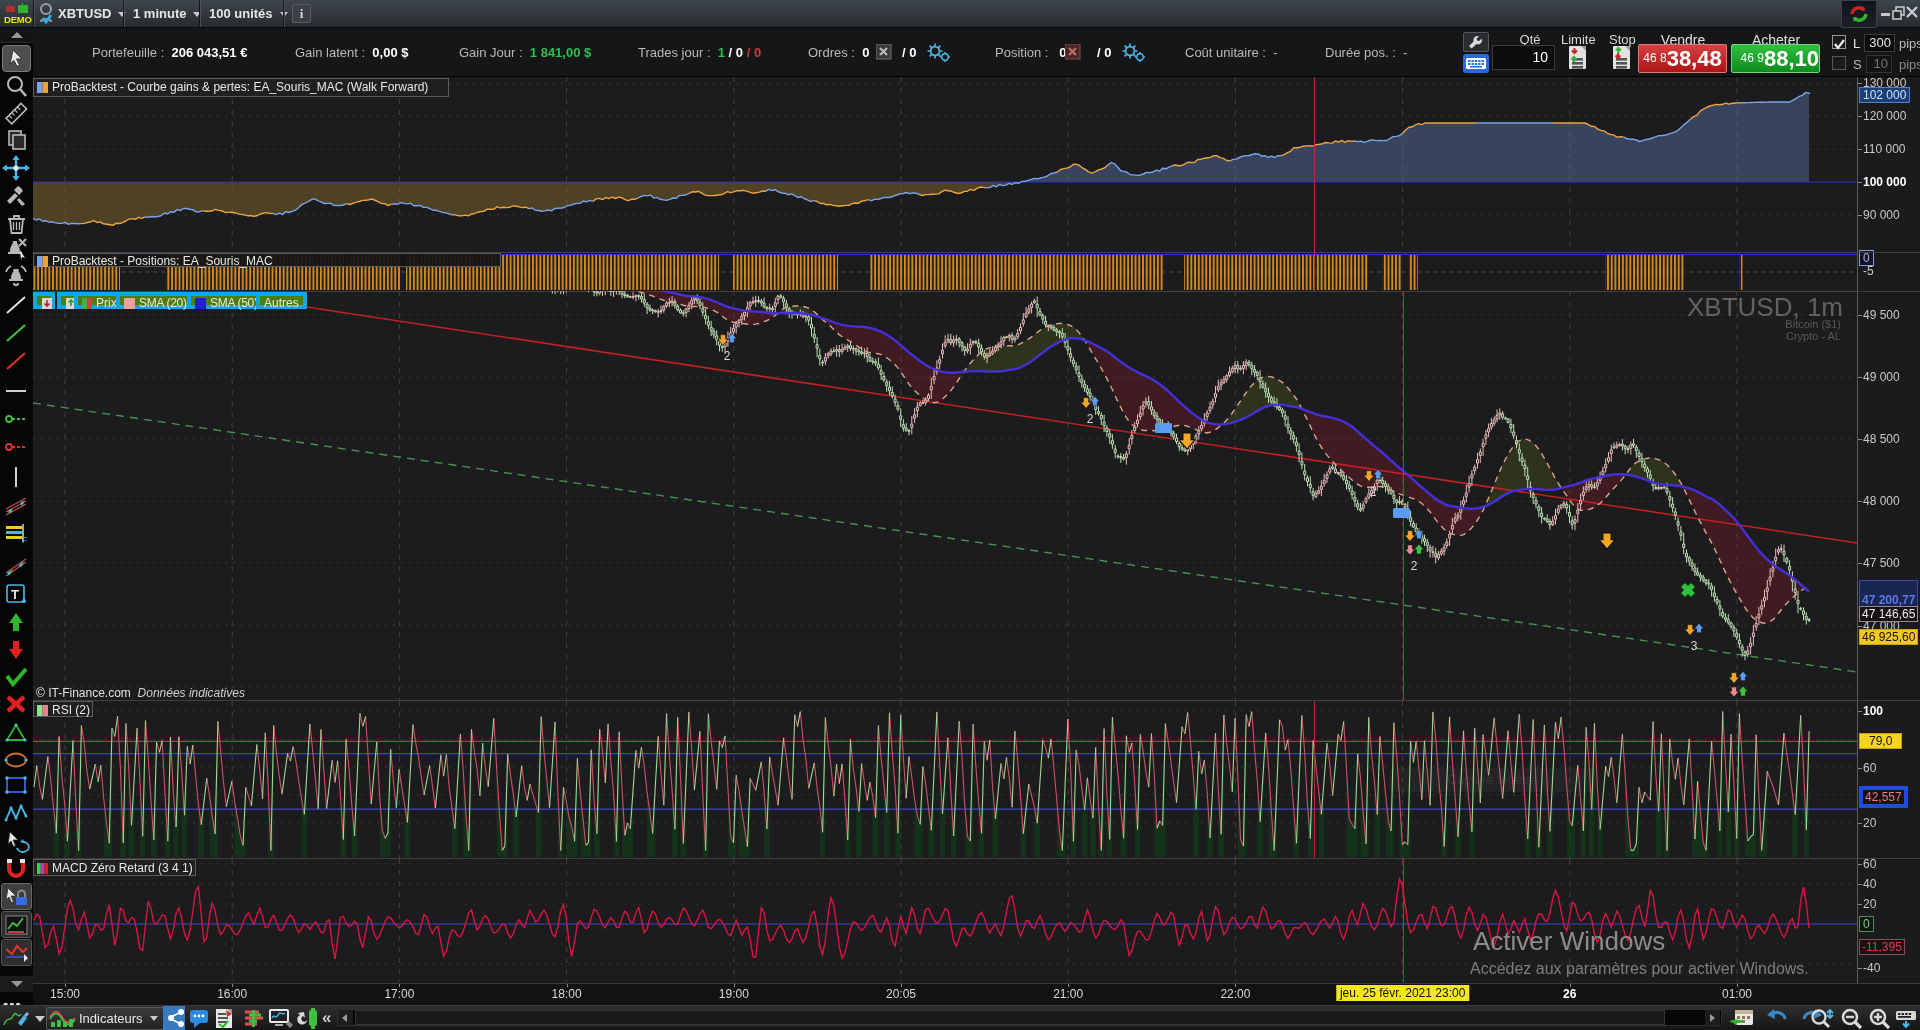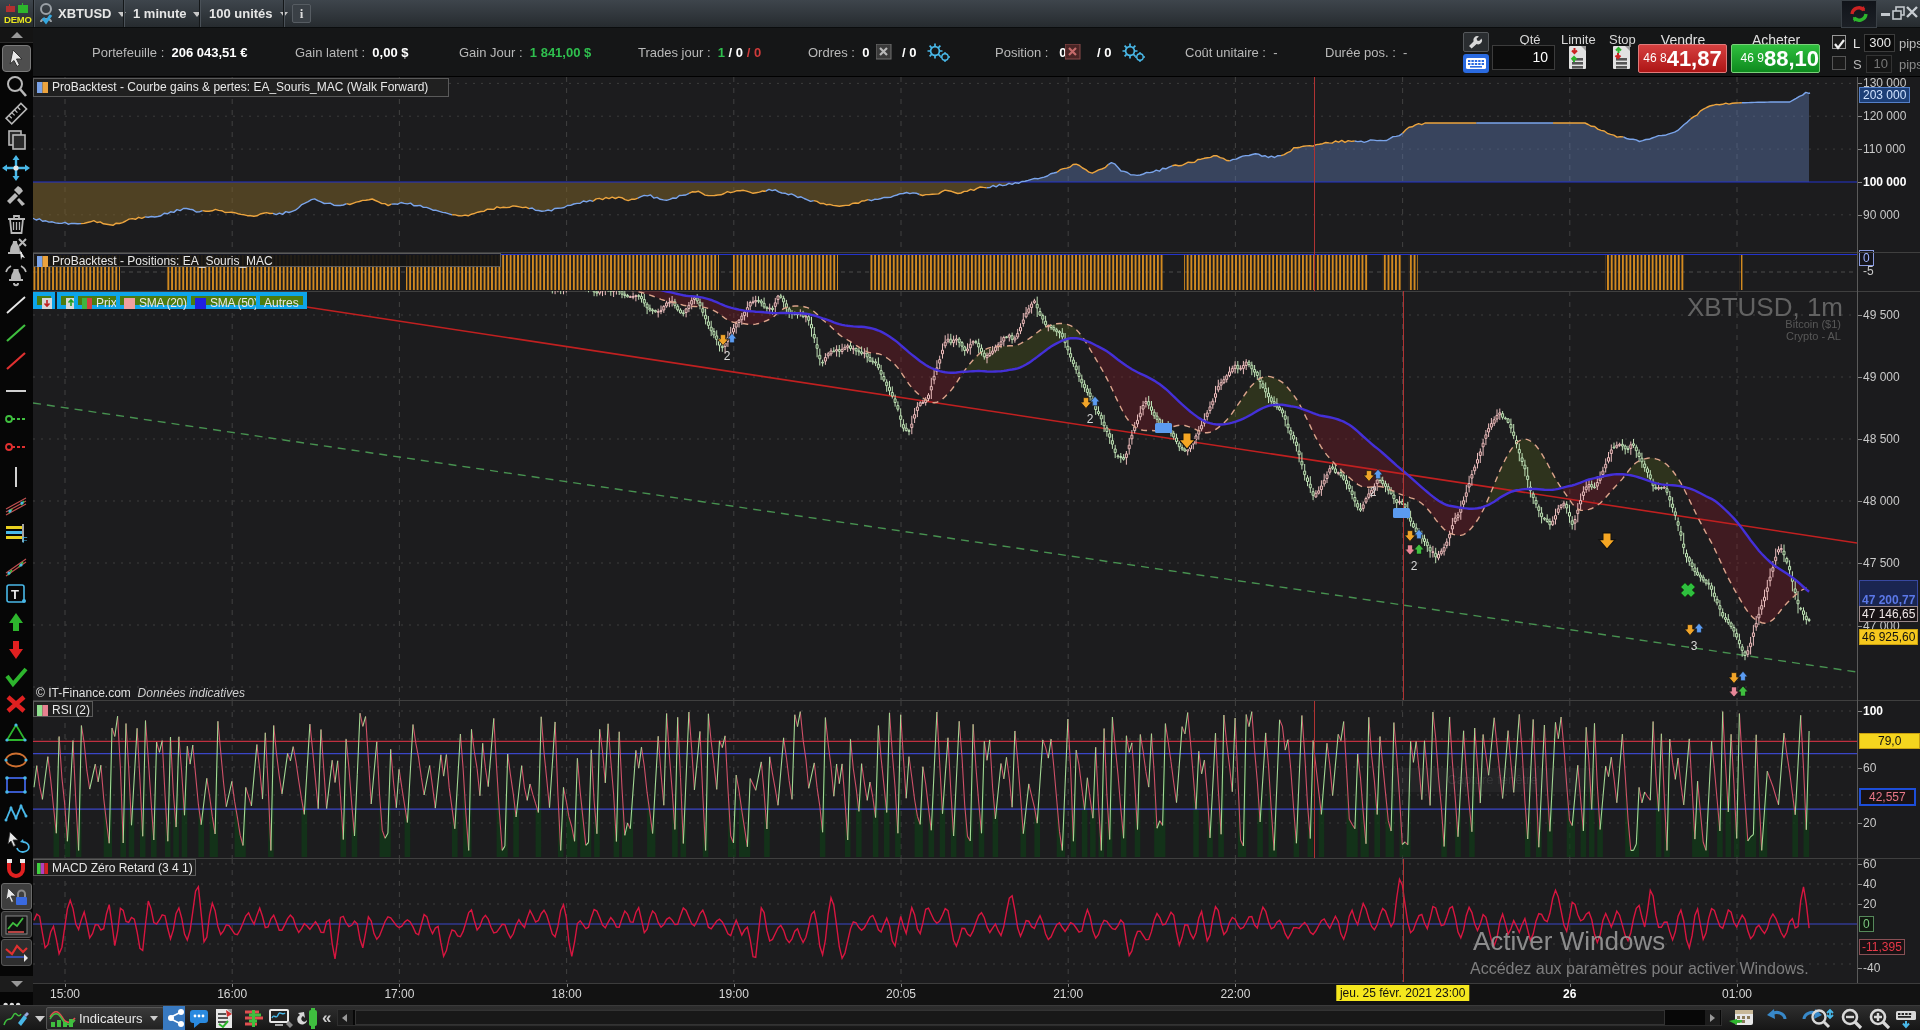--- a/index.html
+++ b/index.html
@@ -151,21 +151,21 @@
       <path d="M21 2h-5l5 5z" fill="#9a9a9a"></path>
       <rect x="7" y="14" width="11" height="2.6" fill="#555"></rect>
       <rect x="7" y="18" width="11" height="2.6" fill="#555"></rect>
       <rect x="7" y="22" width="11" height="2.6" fill="#555"></rect>
       <path d="M9.5 9V4M7 6.5L9.5 4 12 6.5" stroke="#2db52d" stroke-width="2" fill="none"></path>
       <path d="M9 13v5M6.5 15.5L9 18l2.5-2.5" stroke="#cc2222" stroke-width="2" fill="none" transform="translate(0,-4)"></path>
     </svg>
  <div class="abs" style="left:1605px;top:4px;width:90px;color:#e0e0e0;font-size:14px;text-align:center">Vendre</div>
  <div class="abs" style="left:1698px;top:4px;width:90px;color:#e0e0e0;font-size:14px;text-align:center">Acheter</div>
  <div class="abs" style="left:1605px;top:16px;width:89px;height:29px;background:linear-gradient(#d64040,#ad1515);border:1px solid #e07a7a;border-radius:2px;color:#fff;text-align:center;line-height:27px">
-   <span style="font-size:12px;vertical-align:4px">46 8</span><span style="font-size:22px;font-weight:bold">41,87</span>
+   <span style="font-size:12px;vertical-align:4px">46 8</span><span style="font-size:22px;font-weight:bold">38,48</span>
  </div>
  <div class="abs" style="left:1698px;top:16px;width:89px;height:29px;background:linear-gradient(#2fbf3e,#0e8a1e);border:1px solid #7ad07a;border-radius:2px;color:#fff;text-align:right;line-height:27px">
    <span style="font-size:12px;vertical-align:4px">46 9</span><span style="font-size:22px;font-weight:bold">88,10</span>
  </div>
  <div class="abs" style="left:1799px;top:7px;width:14px;height:14px;background:#1a1a1a;border:1px solid #999"><svg width="12" height="12">
         <path d="M2 6l3 4 6-8" stroke="#f0f0f0" stroke-width="2.2" fill="none"></path>
       </svg></div>
  <div class="abs" style="left:1820px;top:8px;color:#e8e8e8;font-size:13px">L</div>
  <div class="abs" style="left:1831px;top:6px;width:31px;height:18px;background:#0c0c0c;border:1px solid #3c3c3c;color:#e8e8e8;font-size:13px;text-align:right;line-height:16px;padding-right:3px">300</div>
  <div class="abs" style="left:1866px;top:8px;color:#bdbdbd;font-size:13px">pips</div>
@@ -597,21 +597,21 @@
     <div class="rtick" style="top:6.4px"></div>
     <div class="rlab" style="top:6.4px">130 000</div>
     <div class="rtick" style="top:39.2px"></div>
     <div class="rlab" style="top:39.2px">120 000</div>
     <div class="rtick" style="top:72.1px"></div>
     <div class="rlab" style="top:72.1px">110 000</div>
     <div class="rtick" style="top:137.8px"></div>
     <div class="rlab" style="top:137.8px">90 000</div>
     <div class="rtick" style="top:105.0px"></div>
     <div class="rlab" style="top:105.0px;color:#ffffff;font-weight:bold">100 000</div>
-    <div style="position:absolute;left:1px;top:18px;background:#1d3f77;border:1px solid #5580c8;color:#cfe2ff;font-size:12px;padding:0 3px;transform:translateY(-50%)">203 000</div>
+    <div style="position:absolute;left:1px;top:18px;background:#1d3f77;border:1px solid #5580c8;color:#cfe2ff;font-size:12px;padding:0 3px;transform:translateY(-50%)">102 000</div>
     <div style="position:absolute;left:1px;top:181px;background:#14141a;border:1px solid #8899dd;color:#9fb4ff;font-size:12px;padding:0 3px;transform:translateY(-50%)">0</div>
     <div class="rlab" style="top:194.0px">-5</div>
     <div class="rtick" style="top:238.0px"></div>
     <div class="rlab" style="top:238.0px">49 500</div>
     <div class="rtick" style="top:300.0px"></div>
     <div class="rlab" style="top:300.0px">49 000</div>
     <div class="rtick" style="top:362.0px"></div>
     <div class="rlab" style="top:362.0px">48 500</div>
     <div class="rtick" style="top:424.0px"></div>
     <div class="rlab" style="top:424.0px">48 000</div>
@@ -621,22 +621,22 @@
     <div class="rlab" style="top:549.0px">47 000</div>
     <div style="position:absolute;left:1px;top:523px;background:#1a2550;border:1px solid #3848a0;color:#5b78e8;font-size:12px;font-weight:bold;padding:12px 2px;transform:translateY(-50%);white-space:nowrap">47 200,77</div>
     <div style="position:absolute;left:1px;top:537px;background:#181214;border:1px solid #99888a;color:#f0e8e8;font-size:12px;padding:0 2px;transform:translateY(-50%);white-space:nowrap">47 146,65</div>
     <div style="position:absolute;left:1px;top:560px;background:#f5c81e;border:1px solid #c8a010;color:#111;font-size:12px;padding:0 2px;transform:translateY(-50%);white-space:nowrap">46 925,60</div>
     <div class="rtick" style="top:634.0px"></div>
     <div class="rlab" style="top:634.0px;color:#fff;font-weight:bold">100</div>
     <div class="rtick" style="top:690.8px"></div>
     <div class="rlab" style="top:690.8px">60</div>
     <div class="rtick" style="top:746.4px"></div>
     <div class="rlab" style="top:746.4px">20</div>
-    <div style="position:absolute;left:1px;top:664.4px;background:#f5d51e;border:1px solid #c8a010;color:#111;font-size:12px;padding:0 18px;transform:translateY(-50%)">79,0</div>
-    <div style="position:absolute;left:1px;top:720.0px;background:#181214;border:2px solid #1d4ed8;color:#e87888;font-size:12px;padding:0 8px;transform:translateY(-50%)">42,557</div>
+    <div style="position:absolute;left:1px;top:664.4px;background:#f5d51e;border:1px solid #c8a010;color:#111;font-size:12px;padding:0 9px;transform:translateY(-50%)">79,0</div>
+    <div style="position:absolute;left:1px;top:720.0px;background:#181214;border:4px solid #1d4ed8;color:#e87888;font-size:12px;padding:0 2px;transform:translateY(-50%)">42,557</div>
     <div class="rtick" style="top:787.0px"></div>
     <div class="rlab" style="top:787.0px">60</div>
     <div class="rtick" style="top:807.0px"></div>
     <div class="rlab" style="top:807.0px">40</div>
     <div class="rtick" style="top:827.0px"></div>
     <div class="rlab" style="top:827.0px">20</div>
     <div class="rtick" style="top:891.0px"></div>
     <div class="rlab" style="top:891.0px">-40</div>
     <div style="position:absolute;left:1px;top:847.0px;background:#10180f;border:1px solid #55885a;color:#7cc87f;font-size:12px;padding:0 3px;transform:translateY(-50%)">0</div>
     <div style="position:absolute;left:1px;top:870.0px;background:#181214;border:1px solid #885055;color:#e83848;font-size:12px;padding:0 2px;transform:translateY(-50%);white-space:nowrap">-11,395</div>

